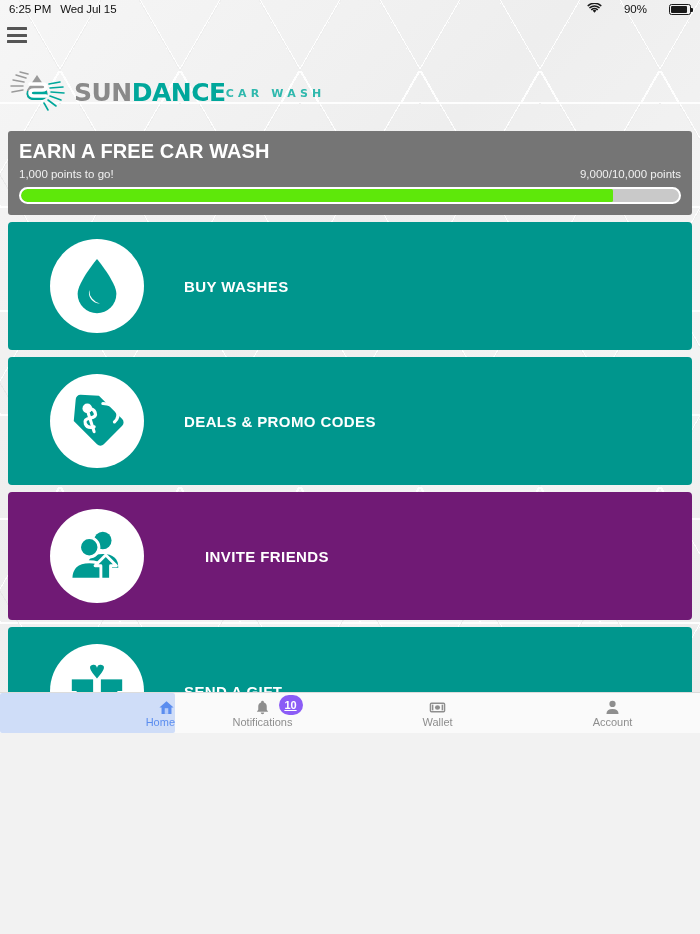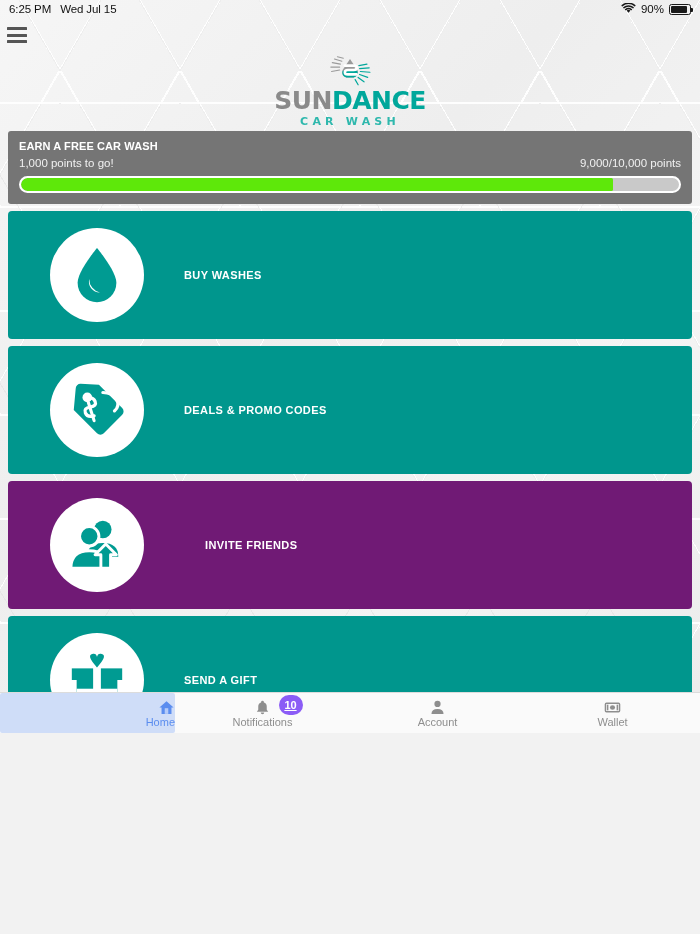--- a/index.html
+++ b/index.html
@@ -45,21 +45,21 @@
     height:18px;
     display:flex; align-items:center;
     padding:0 9px;
     font-size:11.5px;
     color:#111;
     z-index:5;
   }
   .sb-left { display:flex; align-items:center; gap:9px; }
   .sb-time { font-size:11.5px; letter-spacing:-.1px; }
   .sb-date { font-size:11.5px; letter-spacing:-.1px; }
-  .sb-right { margin-left:auto; display:flex; align-items:center; gap:5px; }
+  .sb-right { margin-left:auto; display:flex; align-items:center; gap:22px; }
   .sb-pct { font-size:11.5px; }
   .battery {
     width:22px; height:11px;
     border:1px solid #1a1a1a; border-radius:2.5px;
     position:relative; padding:1px;
   }
   .battery::after{
     content:""; position:absolute; right:-3px; top:3.2px;
     width:1.8px; height:4px; background:#1a1a1a; border-radius:0 1px 1px 0;
   }
@@ -72,21 +72,21 @@
     width:20px; height:16px;
     display:flex; flex-direction:column; justify-content:space-between;
     cursor:pointer;
   }
   .hamburger span { display:block; height:3px; background:#555; border-radius:.5px; }
 
   
   .logo-wrap {
     position:relative; z-index:5;
     height:72px;
-    display:flex; flex-direction:column; align-items:center; justify-content:flex-start;
+    display:flex; flex-direction:row; align-items:center; justify-content:flex-start;
   }
   .logo-mark { width:74px; height:42px; }
   .logo-word {
     margin-top:1px;
     font-size:25px; font-weight:700; letter-spacing:-0.5px;
     line-height:1;
     font-family:"DejaVu Sans", sans-serif;
   }
   .logo-word .sun { color:#8a8a8a; }
   .logo-word .dance { color:#00a79b; }
@@ -100,21 +100,21 @@
   
   .rewards {
     position:relative; z-index:5;
     margin:3px 8px 0 8px;
     background:#757575;
     border-radius:3px;
     padding:9px 11px 11px 11px;
     color:#fff;
   }
   .rewards-title {
-    font-size:11px; font-weight:700; letter-spacing:.1px;
+    font-size:20px; font-weight:700; letter-spacing:.1px;
     color:#ffffff;
   }
   .rewards-row {
     display:flex; justify-content:space-between; align-items:baseline;
     margin-top:5px;
     font-size:11.5px; color:#f0f0f0;
   }
   .progress-track {
     margin-top:7px;
     height:17px;
@@ -145,21 +145,21 @@
     margin-left:42px;
     background:#ffffff;
     border-radius:50%;
     display:flex; align-items:center; justify-content:center;
     flex:0 0 auto;
   }
   .card-icon svg { width:62px; height:62px; display:block; }
   .card-label {
     margin-left:40px;
     color:#ffffff;
-    font-size:11px;
+    font-size:15px;
     font-weight:700;
     letter-spacing:.4px;
   }
 
   
   .tabbar {
     position:absolute; left:0; bottom:0;
     width:700px; height:41px;
     background:#fafafa;
     border-top:1px solid #dcdcdc;
@@ -348,31 +348,31 @@
             <path d="M12 2.5 a2 2 0 0 1 2 2 v.6 a6 6 0 0 1 4 5.6 V15 l2 3 H4 l2 -3 v-4.3 a6 6 0 0 1 4 -5.6 v-.6 a2 2 0 0 1 2 -2 z" fill="#8e8e8e"></path>
             <path d="M9.5 19 a2.5 2.5 0 0 0 5 0 z" fill="#8e8e8e"></path>
           </svg>
         </span>
         <span class="tab-label" style="color: rgb(142, 142, 142);">Notifications</span>
         <span class="badge" style="background: #8b5cf6; text-decoration: underline;">10</span>
       </div>
       <div class="tab">
         <span>
           <svg viewBox="0 0 24 24">
-            <circle cx="12" cy="7" r="4.4" fill="#8e8e8e"></circle>
-            <path d="M3.5 21 q0 -7 8.5 -7 q8.5 0 8.5 7 z" fill="#8e8e8e"></path>
-          </svg>
-        </span>
-        <span class="tab-label" style="color: rgb(142, 142, 142);">Account</span>
-      </div>
-      <div class="tab">
-        <span>
-          <svg viewBox="0 0 24 24">
             <rect x="2" y="6" width="20" height="12" rx="1.5" fill="none" stroke="#8e8e8e" stroke-width="2"></rect>
             <ellipse cx="12" cy="12" rx="3.6" ry="3.2" fill="#8e8e8e"></ellipse>
             <rect x="4" y="8" width="2.2" height="8" fill="#8e8e8e"></rect>
             <rect x="17.8" y="8" width="2.2" height="8" fill="#8e8e8e"></rect>
           </svg>
         </span>
         <span class="tab-label" style="color: rgb(142, 142, 142);">Wallet</span>
       </div>
+      <div class="tab">
+        <span>
+          <svg viewBox="0 0 24 24">
+            <circle cx="12" cy="7" r="4.4" fill="#8e8e8e"></circle>
+            <path d="M3.5 21 q0 -7 8.5 -7 q8.5 0 8.5 7 z" fill="#8e8e8e"></path>
+          </svg>
+        </span>
+        <span class="tab-label" style="color: rgb(142, 142, 142);">Account</span>
+      </div>
     </div>
 </div>
 
 </body></html>

